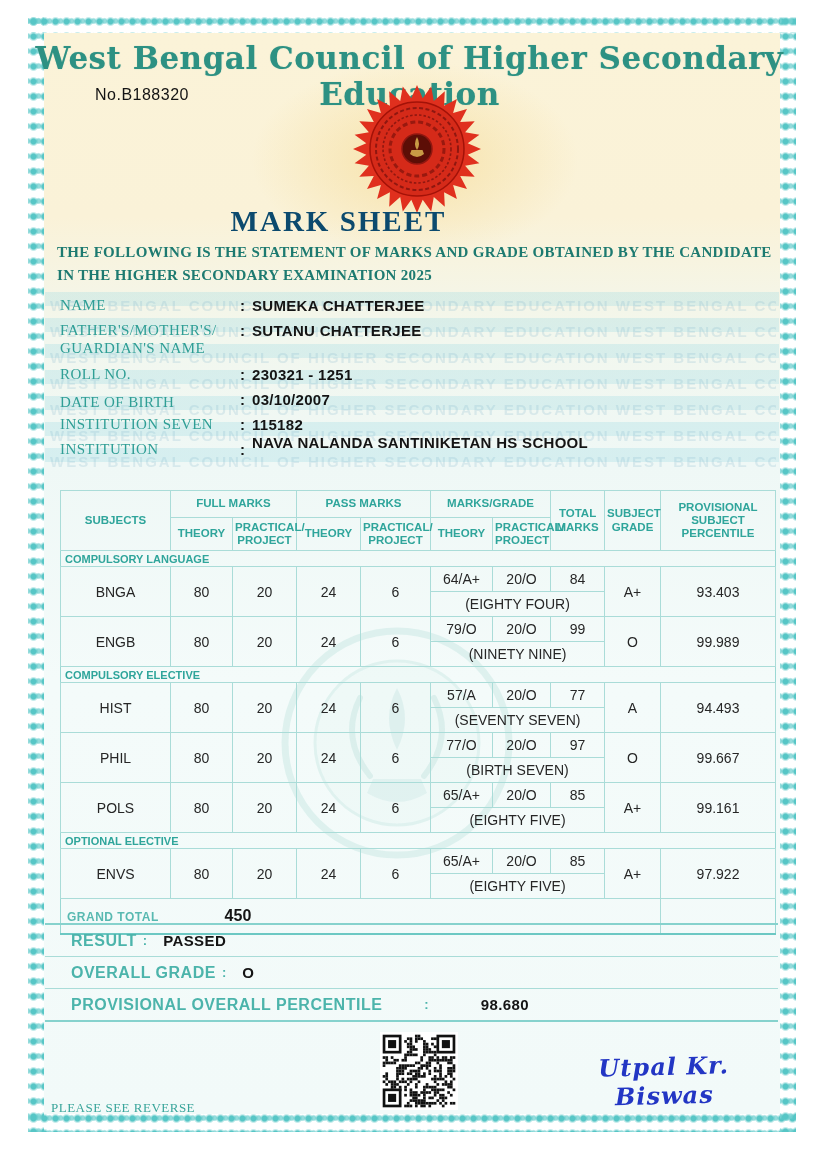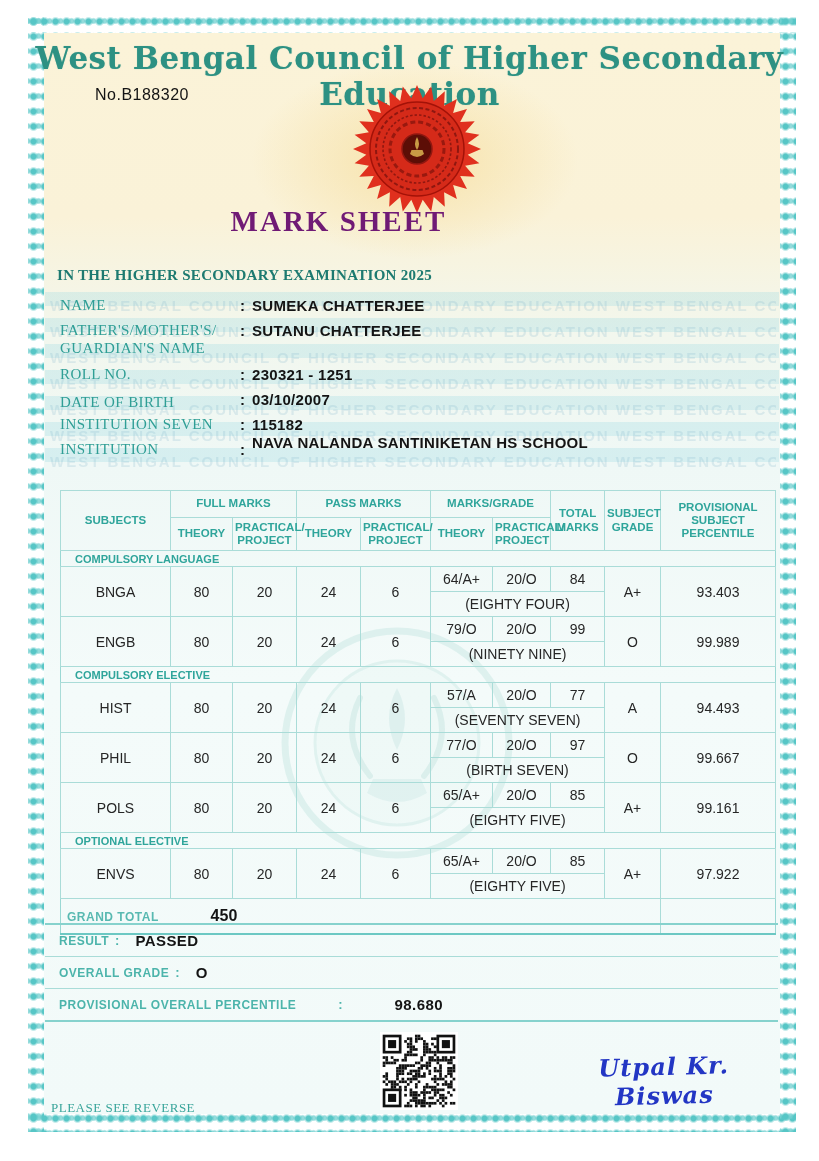--- a/index.html
+++ b/index.html
@@ -19,21 +19,21 @@
          background:linear-gradient(180deg,#fbf3d8 0%,#faf2d8 17%,#f2f7ee 28%,#eff8f6 40%,#f4fbfa 60%,#f2faf9 100%);}
   .glow{position:absolute;left:250px;top:60px;width:330px;height:200px;border-radius:50%;
         background:radial-gradient(ellipse at center,rgba(244,212,130,.55),rgba(244,220,150,0) 70%);}
   
   .org-title{position:absolute;left:0;top:40px;width:819px;text-align:center;
              font-family:"DejaVu Serif",serif;font-weight:bold;font-size:31px;color:#2d9183;
              letter-spacing:.5px;text-shadow:0 0 1px rgba(45,145,131,.4);}
   .serial{position:absolute;left:95px;top:86px;font-size:16px;color:#141414;letter-spacing:.5px;}
   .seal{position:absolute;left:352px;top:84px;width:130px;height:130px;}
   .doc-title{position:absolute;left:0;top:205px;width:677px;text-align:center;
-             font-family:"Liberation Serif",serif;font-weight:bold;font-size:29px;color:#701a75;letter-spacing:2px;}
+             font-family:"Liberation Serif",serif;font-weight:bold;font-size:29px;color:#0c4a6e;letter-spacing:2px;}
   .stmt{position:absolute;left:57px;font-family:"Liberation Serif",serif;font-weight:bold;
         font-size:15px;color:#1d7a70;letter-spacing:.3px;}
   .stmt.l1{top:244px;} .stmt.l2{top:267px;}
   
   .wm-text{position:absolute;left:50px;width:726px;height:186px;top:295px;overflow:hidden;pointer-events:none;}
   .wm-line{position:absolute;left:0;white-space:nowrap;font-size:15px;font-weight:bold;
            color:rgba(120,175,200,.20);letter-spacing:2px;}
   .wm-stripes{position:absolute;left:45px;top:292px;width:734px;height:182px;pointer-events:none;
         background:repeating-linear-gradient(180deg,rgba(150,215,225,.28) 0 14px,rgba(255,255,255,0) 14px 26px);}
   .wm-emblem{position:absolute;left:272px;top:618px;width:250px;height:250px;opacity:.5;pointer-events:none;}
@@ -45,30 +45,30 @@
   
   table.marks{position:absolute;left:60px;top:490px;width:715px;border-collapse:collapse;table-layout:fixed;
               border:1px solid #9ad8d4;border-bottom:2px solid #6cc8c3;}
   table.marks th,table.marks td{border:1px solid #aadcd8;padding:0 2px;}
   table.marks th{font-size:11.5px;font-weight:bold;color:#2fa59b;text-align:center;line-height:1.15;}
   table.marks td{font-size:14px;color:#262626;text-align:center;}
   tr.hrow1 th{height:26px;} tr.hrow2 th{height:32px;}
   td.subj{font-size:14px;color:#262626;}
   tr.sub-a td{height:24px;} tr.sub-b td{height:24px;}
   tr.section td{height:15px;font-size:11px;font-weight:bold;color:#2fa59b;text-align:left;
-                padding-left:14px;border-left:1px solid #9ad8d4;border-right:1px solid #9ad8d4;}
+                padding-left:4px;border-left:1px solid #9ad8d4;border-right:1px solid #9ad8d4;}
   tr.grand td{height:34px;border:none;border-top:1px solid #9ad8d4;text-align:left;}
   tr.grand td.gt-right{border-left:1px solid #aadcd8;}
   .gt-label{font-size:12px;font-weight:bold;color:#58b9b1;letter-spacing:.5px;padding-left:4px;}
-  .gt-value{font-size:16px;font-weight:bold;color:#141414;margin-left:48px;}
+  .gt-value{font-size:16px;font-weight:bold;color:#141414;margin-left:62px;}
   
   .sum-wrap{position:absolute;left:45px;top:923px;width:733px;border-top:2px solid #86d2cd;border-bottom:2px solid #86d2cd;}
   .sum-row{height:31px;display:flex;align-items:center;border-bottom:1px solid #a9dcd8;}
   .sum-row:last-child{border-bottom:none;gap:36px;}
-  .sum-label{font-size:12px;font-weight:bold;color:#4cb4ab;letter-spacing:.5px;margin-left:14px;}
+  .sum-label{font-size:16px;font-weight:bold;color:#4cb4ab;letter-spacing:.5px;margin-left:26px;}
   .sum-colon{font-size:13px;font-weight:bold;color:#4cb4ab;margin-left:6px;}
   .sum-value{font-size:15px;font-weight:bold;color:#141414;margin-left:16px;letter-spacing:.4px;}
   
   .pub-date{position:absolute;left:88px;top:1052px;font-size:15px;font-weight:bold;color:#141414;}
   .qr{position:absolute;left:380px;top:1032px;width:78px;height:78px;background:#fff;}
   .signature{position:absolute;left:548px;top:1052px;width:232px;text-align:center;
              font-family:"DejaVu Serif",serif;font-style:italic;font-weight:bold;font-size:24px;
              color:#2336c4;transform:rotate(-1.5deg);letter-spacing:1px;}
   .sig-title{position:absolute;left:505px;top:1094px;width:272px;text-align:right;
              font-family:"Liberation Serif",serif;font-weight:bold;font-size:15px;color:#1b6f66;}
@@ -96,20 +96,21 @@
     <circle cx="65" cy="65" r="47" fill="#d52a19" stroke="#a31208" stroke-width="1.5"></circle>
     <circle cx="65" cy="65" r="41" fill="none" stroke="#8f1710" stroke-width="2" stroke-dasharray="4 2.5"></circle>
     <circle cx="65" cy="65" r="34" fill="none" stroke="#8f1710" stroke-width="1.6" stroke-dasharray="2.5 2"></circle>
     <circle cx="65" cy="65" r="27" fill="none" stroke="#99190f" stroke-width="3" stroke-dasharray="5 3"></circle>
     <circle cx="65" cy="65" r="15" fill="#5c0e06" stroke="#8f1710" stroke-width="1.5"></circle>
     <path d="M58 70 q7 6 14 0 l-1.5 -4 h-11 z" fill="#c89b45"></path>
     <path d="M65 53 q4 7 0 13 q-4 -6 0 -13" fill="#c89b45"></path>
   </svg>
 
   <div class="doc-title">MARK SHEET</div>
+  <div class="stmt l1">THE FOLLOWING IS THE STATEMENT OF MARKS AND GRADE OBTAINED BY THE CANDIDATE</div>
   <div class="stmt l2">IN THE HIGHER SECONDARY EXAMINATION 2025</div>
 
   <div class="wm-stripes"></div>
   <div class="wm-text">
     <div class="wm-line" style="top:2px">WEST BENGAL COUNCIL OF HIGHER SECONDARY EDUCATION WEST BENGAL COUNCIL OF HIGHER SECONDARY EDUCATION</div>
     <div class="wm-line" style="top:28px">WEST BENGAL COUNCIL OF HIGHER SECONDARY EDUCATION WEST BENGAL COUNCIL OF HIGHER SECONDARY EDUCATION</div>
     <div class="wm-line" style="top:54px">WEST BENGAL COUNCIL OF HIGHER SECONDARY EDUCATION WEST BENGAL COUNCIL OF HIGHER SECONDARY EDUCATION</div>
     <div class="wm-line" style="top:80px">WEST BENGAL COUNCIL OF HIGHER SECONDARY EDUCATION WEST BENGAL COUNCIL OF HIGHER SECONDARY EDUCATION</div>
     <div class="wm-line" style="top:106px">WEST BENGAL COUNCIL OF HIGHER SECONDARY EDUCATION WEST BENGAL COUNCIL OF HIGHER SECONDARY EDUCATION</div>
     <div class="wm-line" style="top:132px">WEST BENGAL COUNCIL OF HIGHER SECONDARY EDUCATION WEST BENGAL COUNCIL OF HIGHER SECONDARY EDUCATION</div>

